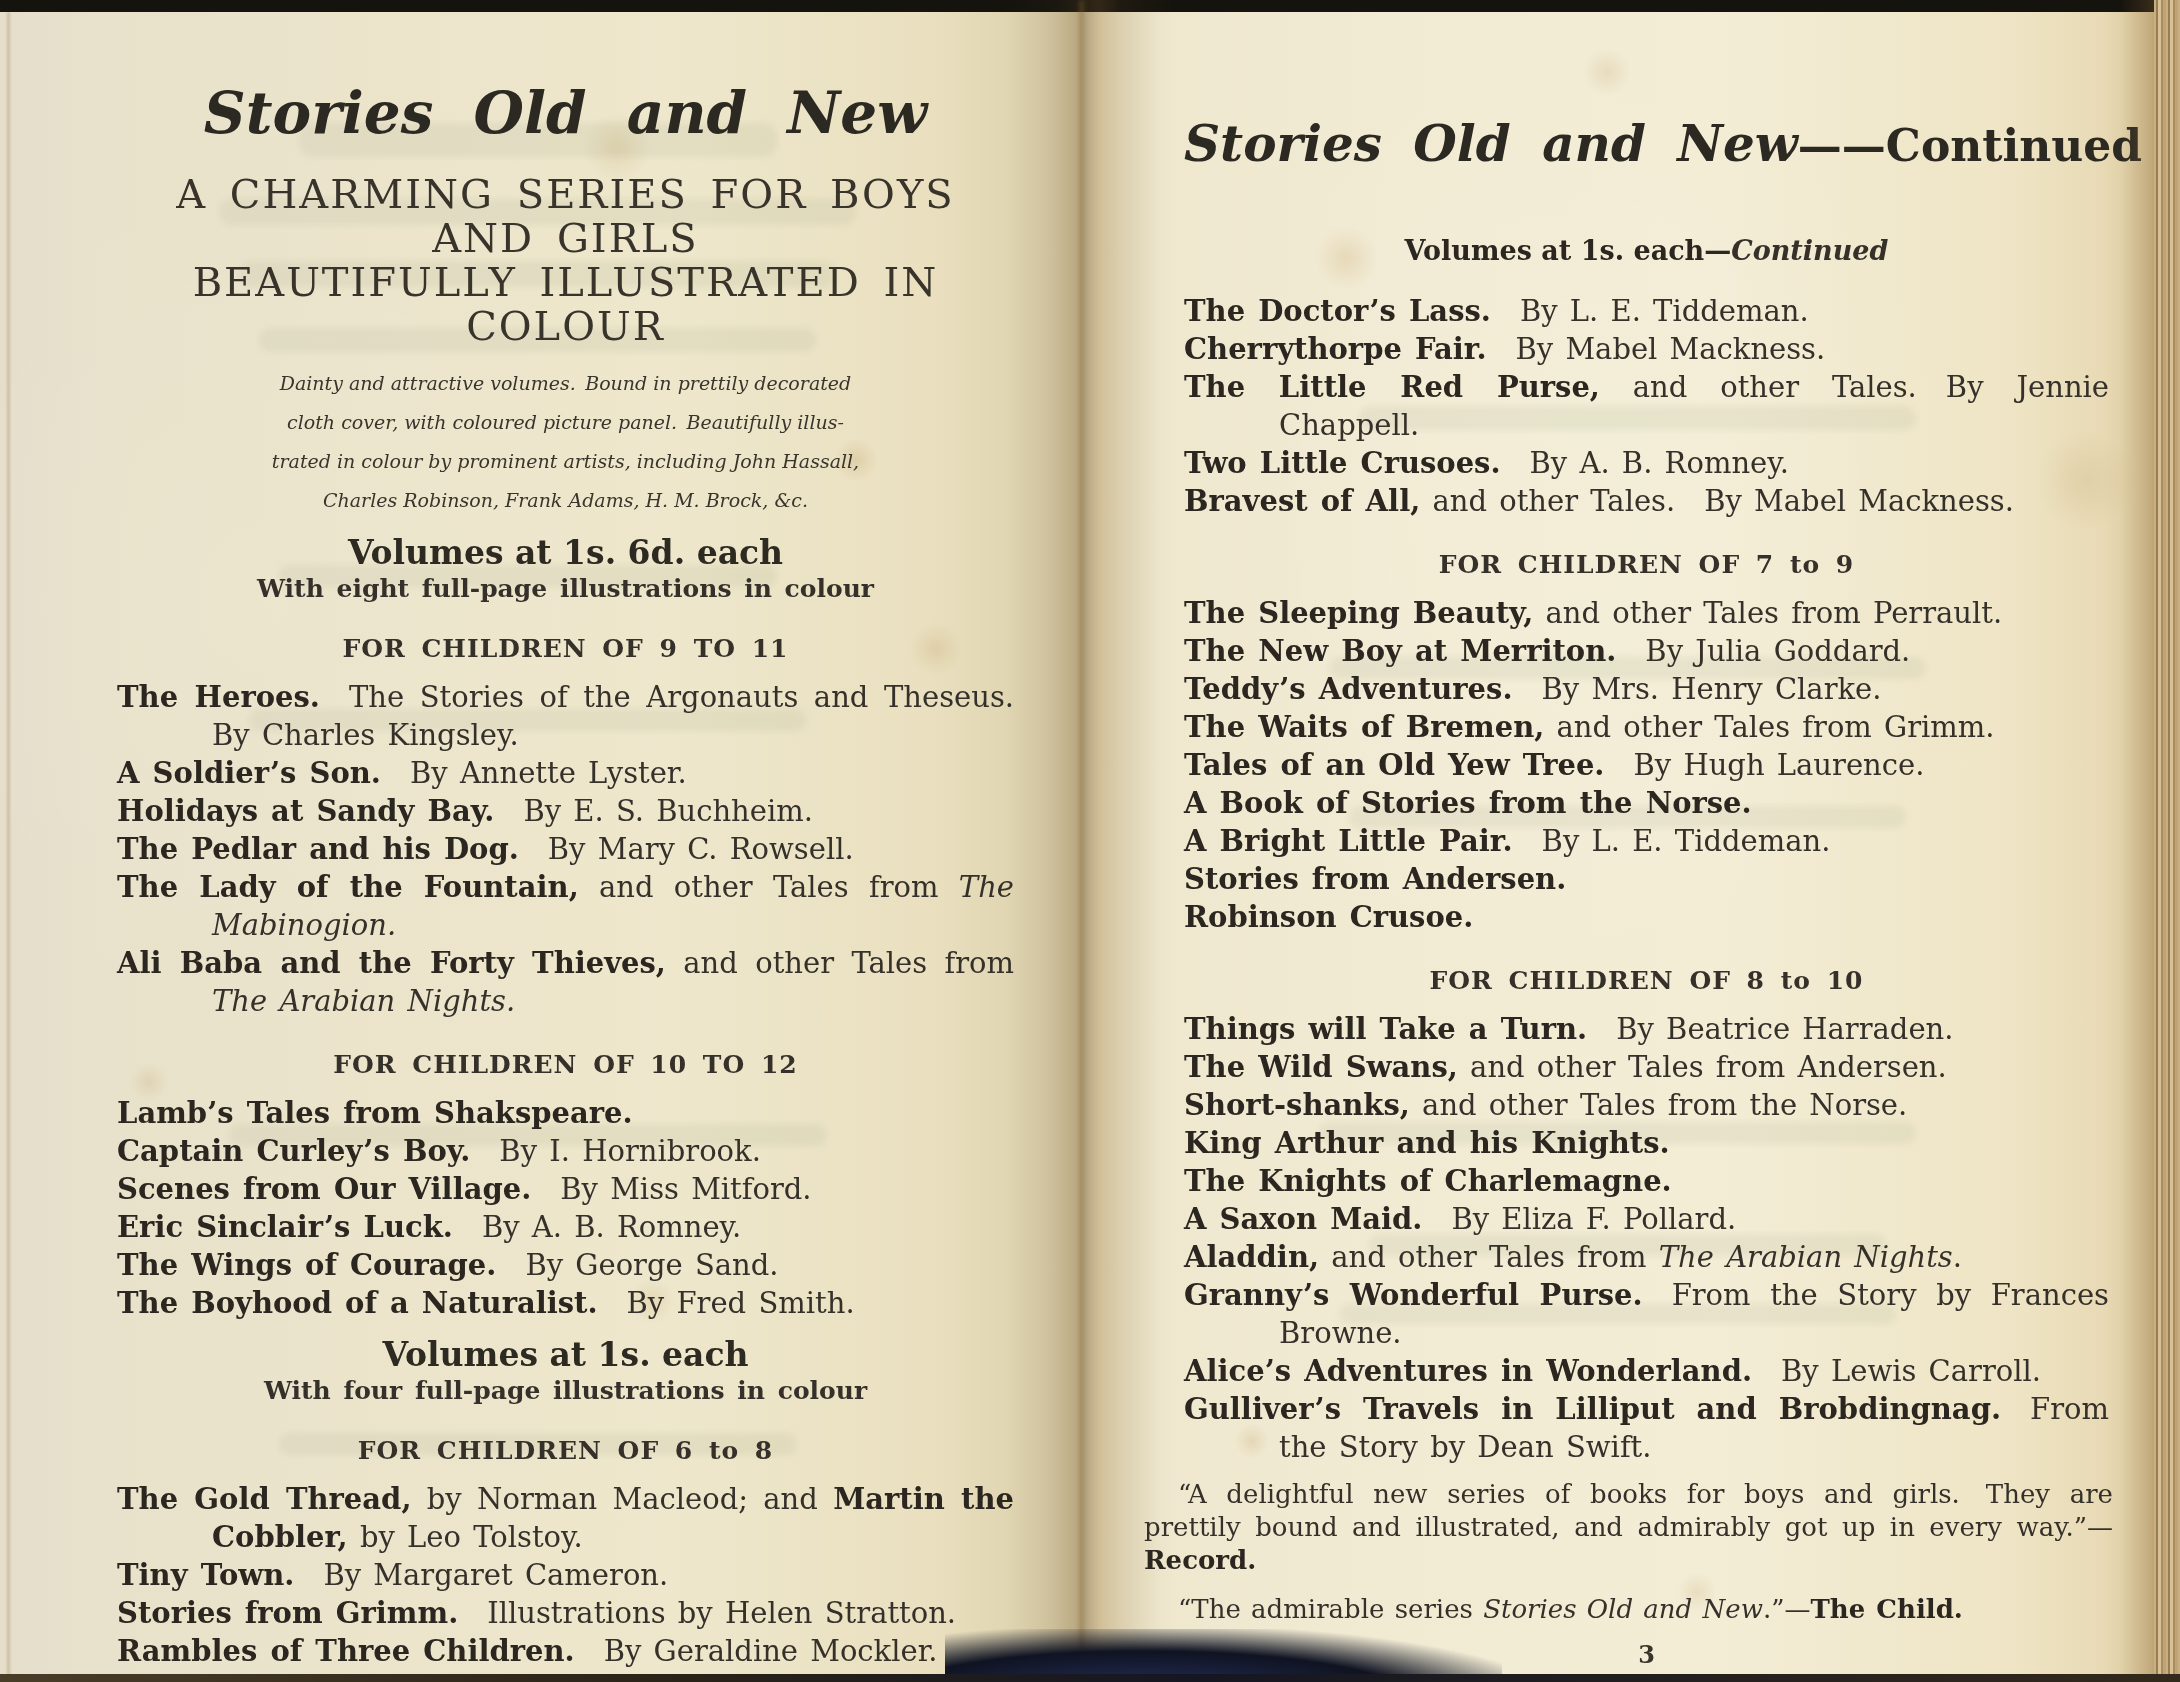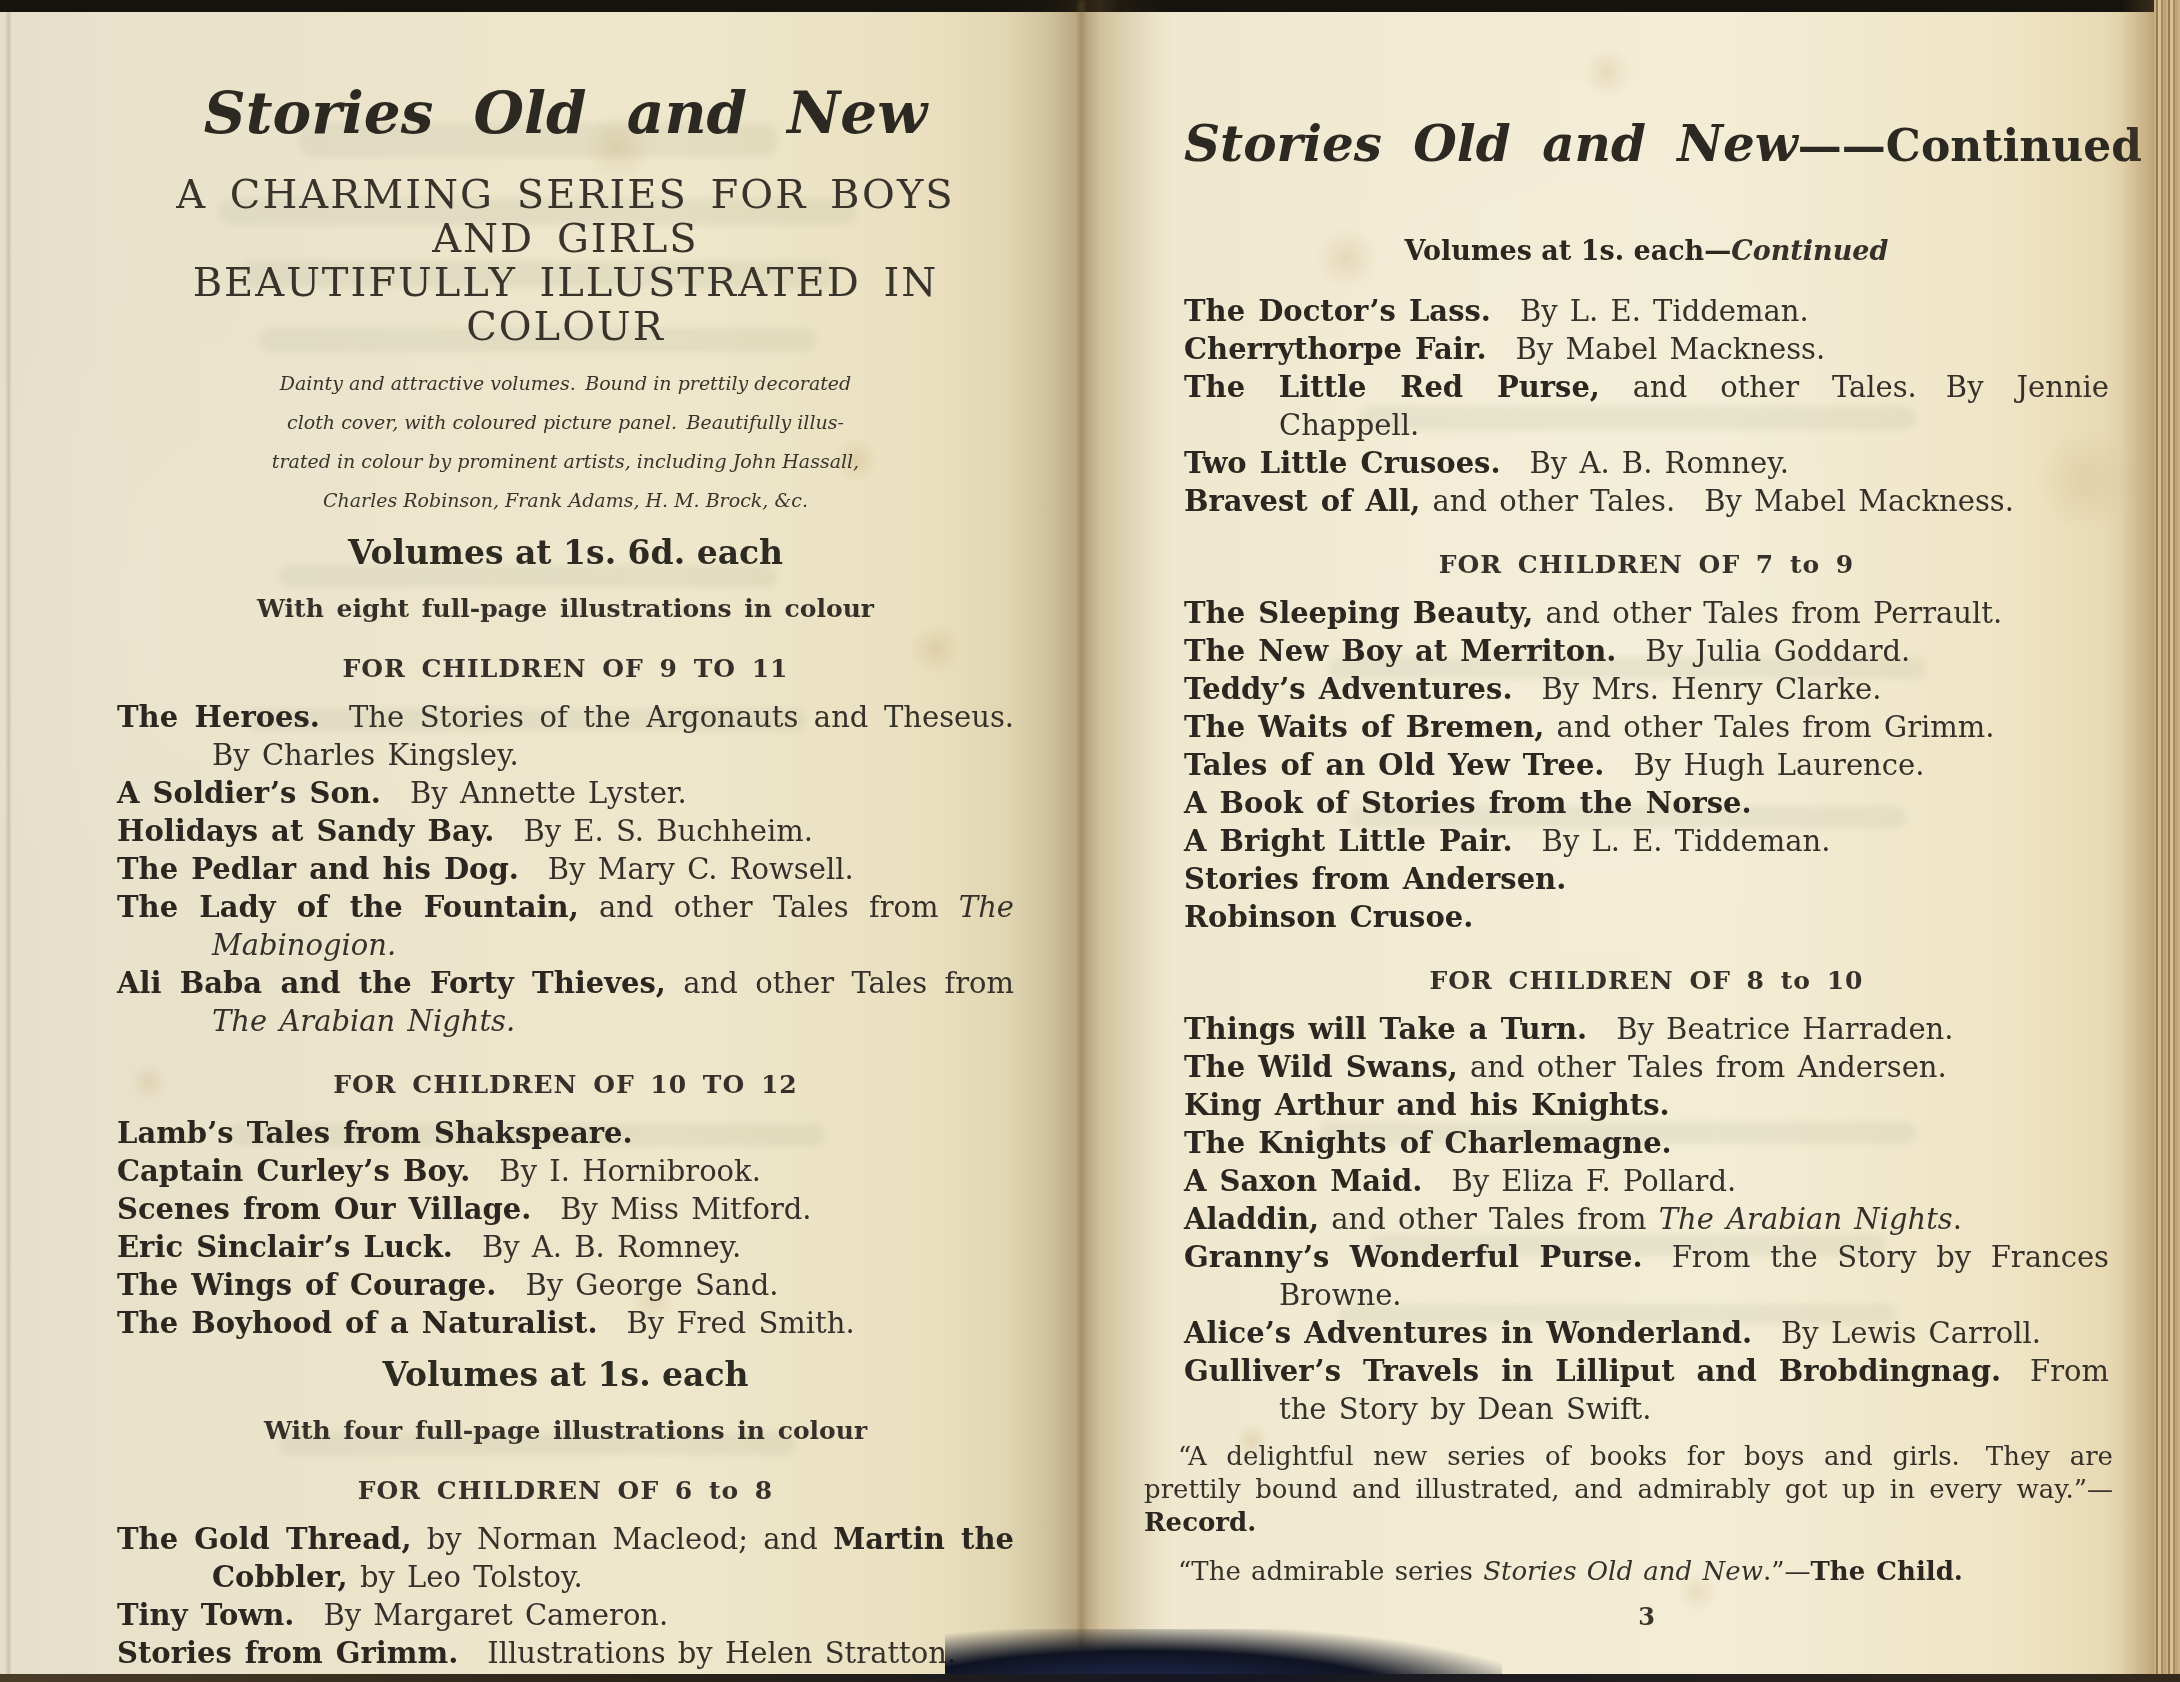--- a/index.html
+++ b/index.html
@@ -24,21 +24,21 @@
   .title-italic{font-size:50px;font-weight:bold;font-style:italic;word-spacing:14px;}
   .title-suffix{font-size:44px;font-weight:bold;letter-spacing:0px;}
 
   .caps-line{text-align:center;font-size:40px;line-height:44px;letter-spacing:2px;word-spacing:8px;color:#38342b;}
   .caps-line.first{margin-top:24px;}
   .intro{margin-top:16px;}
   .intro-line{text-align:center;font-style:italic;font-size:19px;line-height:39px;color:#3a352c;}
 
   .blk{position:relative;}
   .blk.price{margin-top:12px;text-align:center;font-size:33px;line-height:42px;font-weight:bold;color:#2d2a22;}
-  .blk.note{margin-top:20px;text-align:center;font-size:25px;line-height:30px;font-weight:bold;word-spacing:4px;}
+  .blk.note{margin-top:0;text-align:center;font-size:25px;line-height:30px;font-weight:bold;word-spacing:4px;}
   .blk.heading{margin-top:30px;margin-bottom:14px;text-align:center;font-size:25px;line-height:30px;font-weight:bold;letter-spacing:1px;word-spacing:6px;}
   .blk.subheading{margin-top:46px;text-align:center;font-size:27px;line-height:34px;font-weight:bold;}
   .blk.subheading + .blk.entry{margin-top:24px;}
   .blk.entry{font-size:29px;line-height:38px;text-align:justify;word-spacing:3px;
              padding-left:95px;text-indent:-95px;color:#35312a;}
   .blk.quote{margin-top:12px;margin-left:-40px;width:calc(100% + 44px);
              font-size:26px;line-height:33px;text-align:justify;text-indent:34px;word-spacing:2px;}
   .blk.quote + .blk.quote{margin-top:16px;}
   .s-b{font-weight:bold;color:#2b2720;}
   .s-i{font-style:italic;}
@@ -158,20 +158,21 @@
           <div class="blk entry"><span class="s-b">Teddy’s Adventures.</span><span class="s-r"> By Mrs. Henry Clarke.</span></div>
           <div class="blk entry"><span class="s-b">The Waits of Bremen,</span><span class="s-r"> and other Tales from Grimm.</span></div>
           <div class="blk entry"><span class="s-b">Tales of an Old Yew Tree.</span><span class="s-r"> By Hugh Laurence.</span></div>
           <div class="blk entry"><span class="s-b">A Book of Stories from the Norse.</span></div>
           <div class="blk entry"><span class="s-b">A Bright Little Pair.</span><span class="s-r"> By L. E. Tiddeman.</span></div>
           <div class="blk entry"><span class="s-b">Stories from Andersen.</span></div>
           <div class="blk entry"><span class="s-b">Robinson Crusoe.</span></div>
           <div class="blk heading">FOR CHILDREN OF 8 to 10</div>
           <div class="blk entry"><span class="s-b">Things will Take a Turn.</span><span class="s-r"> By Beatrice Harraden.</span></div>
           <div class="blk entry"><span class="s-b">The Wild Swans,</span><span class="s-r"> and other Tales from Andersen.</span></div>
+          <div class="blk entry"><span class="s-b">Short-shanks,</span><span class="s-r"> and other Tales from the Norse.</span></div>
           <div class="blk entry"><span class="s-b">King Arthur and his Knights.</span></div>
           <div class="blk entry"><span class="s-b">The Knights of Charlemagne.</span></div>
           <div class="blk entry"><span class="s-b">A Saxon Maid.</span><span class="s-r"> By Eliza F. Pollard.</span></div>
           <div class="blk entry"><span class="s-b">Aladdin,</span><span class="s-r"> and other Tales from </span><span class="s-i">The Arabian Nights</span><span class="s-r">.</span></div>
           <div class="blk entry"><span class="s-b">Granny’s Wonderful Purse.</span><span class="s-r"> From the Story by Frances Browne.</span></div>
           <div class="blk entry"><span class="s-b">Alice’s Adventures in Wonderland.</span><span class="s-r"> By Lewis Carroll.</span></div>
           <div class="blk entry"><span class="s-b">Gulliver’s Travels in Lilliput and Brobdingnag.</span><span class="s-r"> From the Story by Dean Swift.</span></div>
           <div class="blk quote"><span class="s-r">“A delightful new series of books for boys and girls. They are prettily bound and illustrated, and admirably got up in every way.”—</span><span class="s-b">Record.</span></div>
           <div class="blk quote"><span class="s-r">“The admirable series </span><span class="s-i">Stories Old and New</span><span class="s-r">.”—</span><span class="s-b">The Child.</span></div>
         </div>

